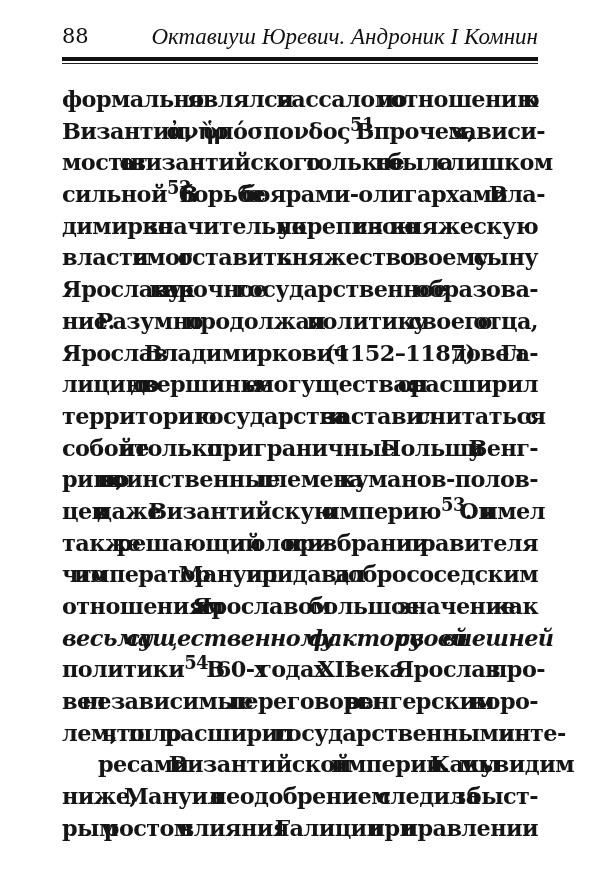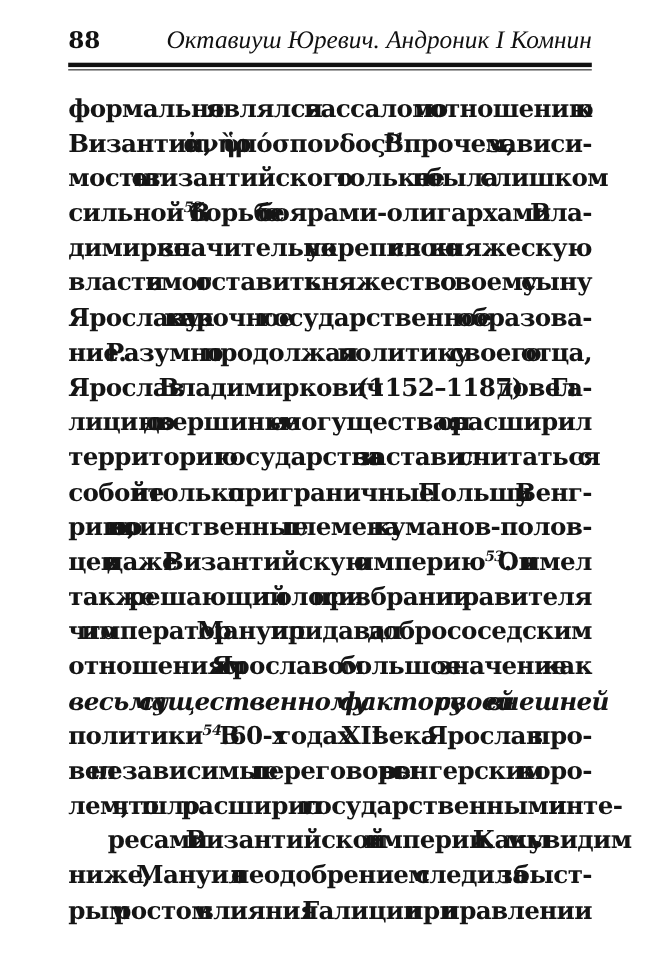--- a/index.html
+++ b/index.html
@@ -3,39 +3,39 @@
 <meta charset="utf-8">
 <style>
   html, body { margin: 0; padding: 0; background: #ffffff; }
   body { width: 600px; height: 872px; position: relative; overflow: hidden; }
   .page { position: absolute; left: 0; top: 0; width: 600px; height: 872px; background: #fff; }
   .header {
     position: absolute; left: 62px; top: 24px; width: 476px; height: 28px;
     font-family: "DejaVu Serif", "Liberation Serif", serif;
     color: #111;
   }
-  .page-number { position: absolute; left: 0; top: 0; font-size: 21px; font-weight: bold; }
+  .page-number { position: absolute; left: 0; top: 0; font-size: 21px; }
   .running-title {
     position: absolute; right: 0; top: 0; font-size: 20px; font-style: italic;
     font-family: "Liberation Serif", "DejaVu Serif", serif; font-size: 23px;
   }
   .rule-thick { position: absolute; left: 62px; top: 57px; width: 476px; height: 4px; background: #111; }
   .rule-thin  { position: absolute; left: 62px; top: 63px; width: 476px; height: 1px; background: #222; }
   .body-text {
     position: absolute; left: 62px; top: 84px; width: 476px;
     font-family: "DejaVu Serif", "Liberation Serif", serif;
     font-size: 22.4px; font-weight: bold; color: #151515;
     line-height: 31.7px;
   }
   .line {
     display: block; white-space: nowrap; height: 31.7px;
     text-align: justify; text-align-last: justify;
     letter-spacing: -0.6px;
   }
-  sup { font-size: 13px; line-height: 0; vertical-align: 8px; font-weight: bold; font-style: italic; }
+  sup { font-size: 18px; line-height: 0; vertical-align: 8px; font-weight: bold; }
 </style>
 </head>
 <body>
 
 <div class="page">
   <div class="header">
     <span class="page-number">88</span>
     <span class="running-title">Октавиуш Юревич. Андроник I Комнин</span>
   </div>
   <div class="rule-thick"></div>

